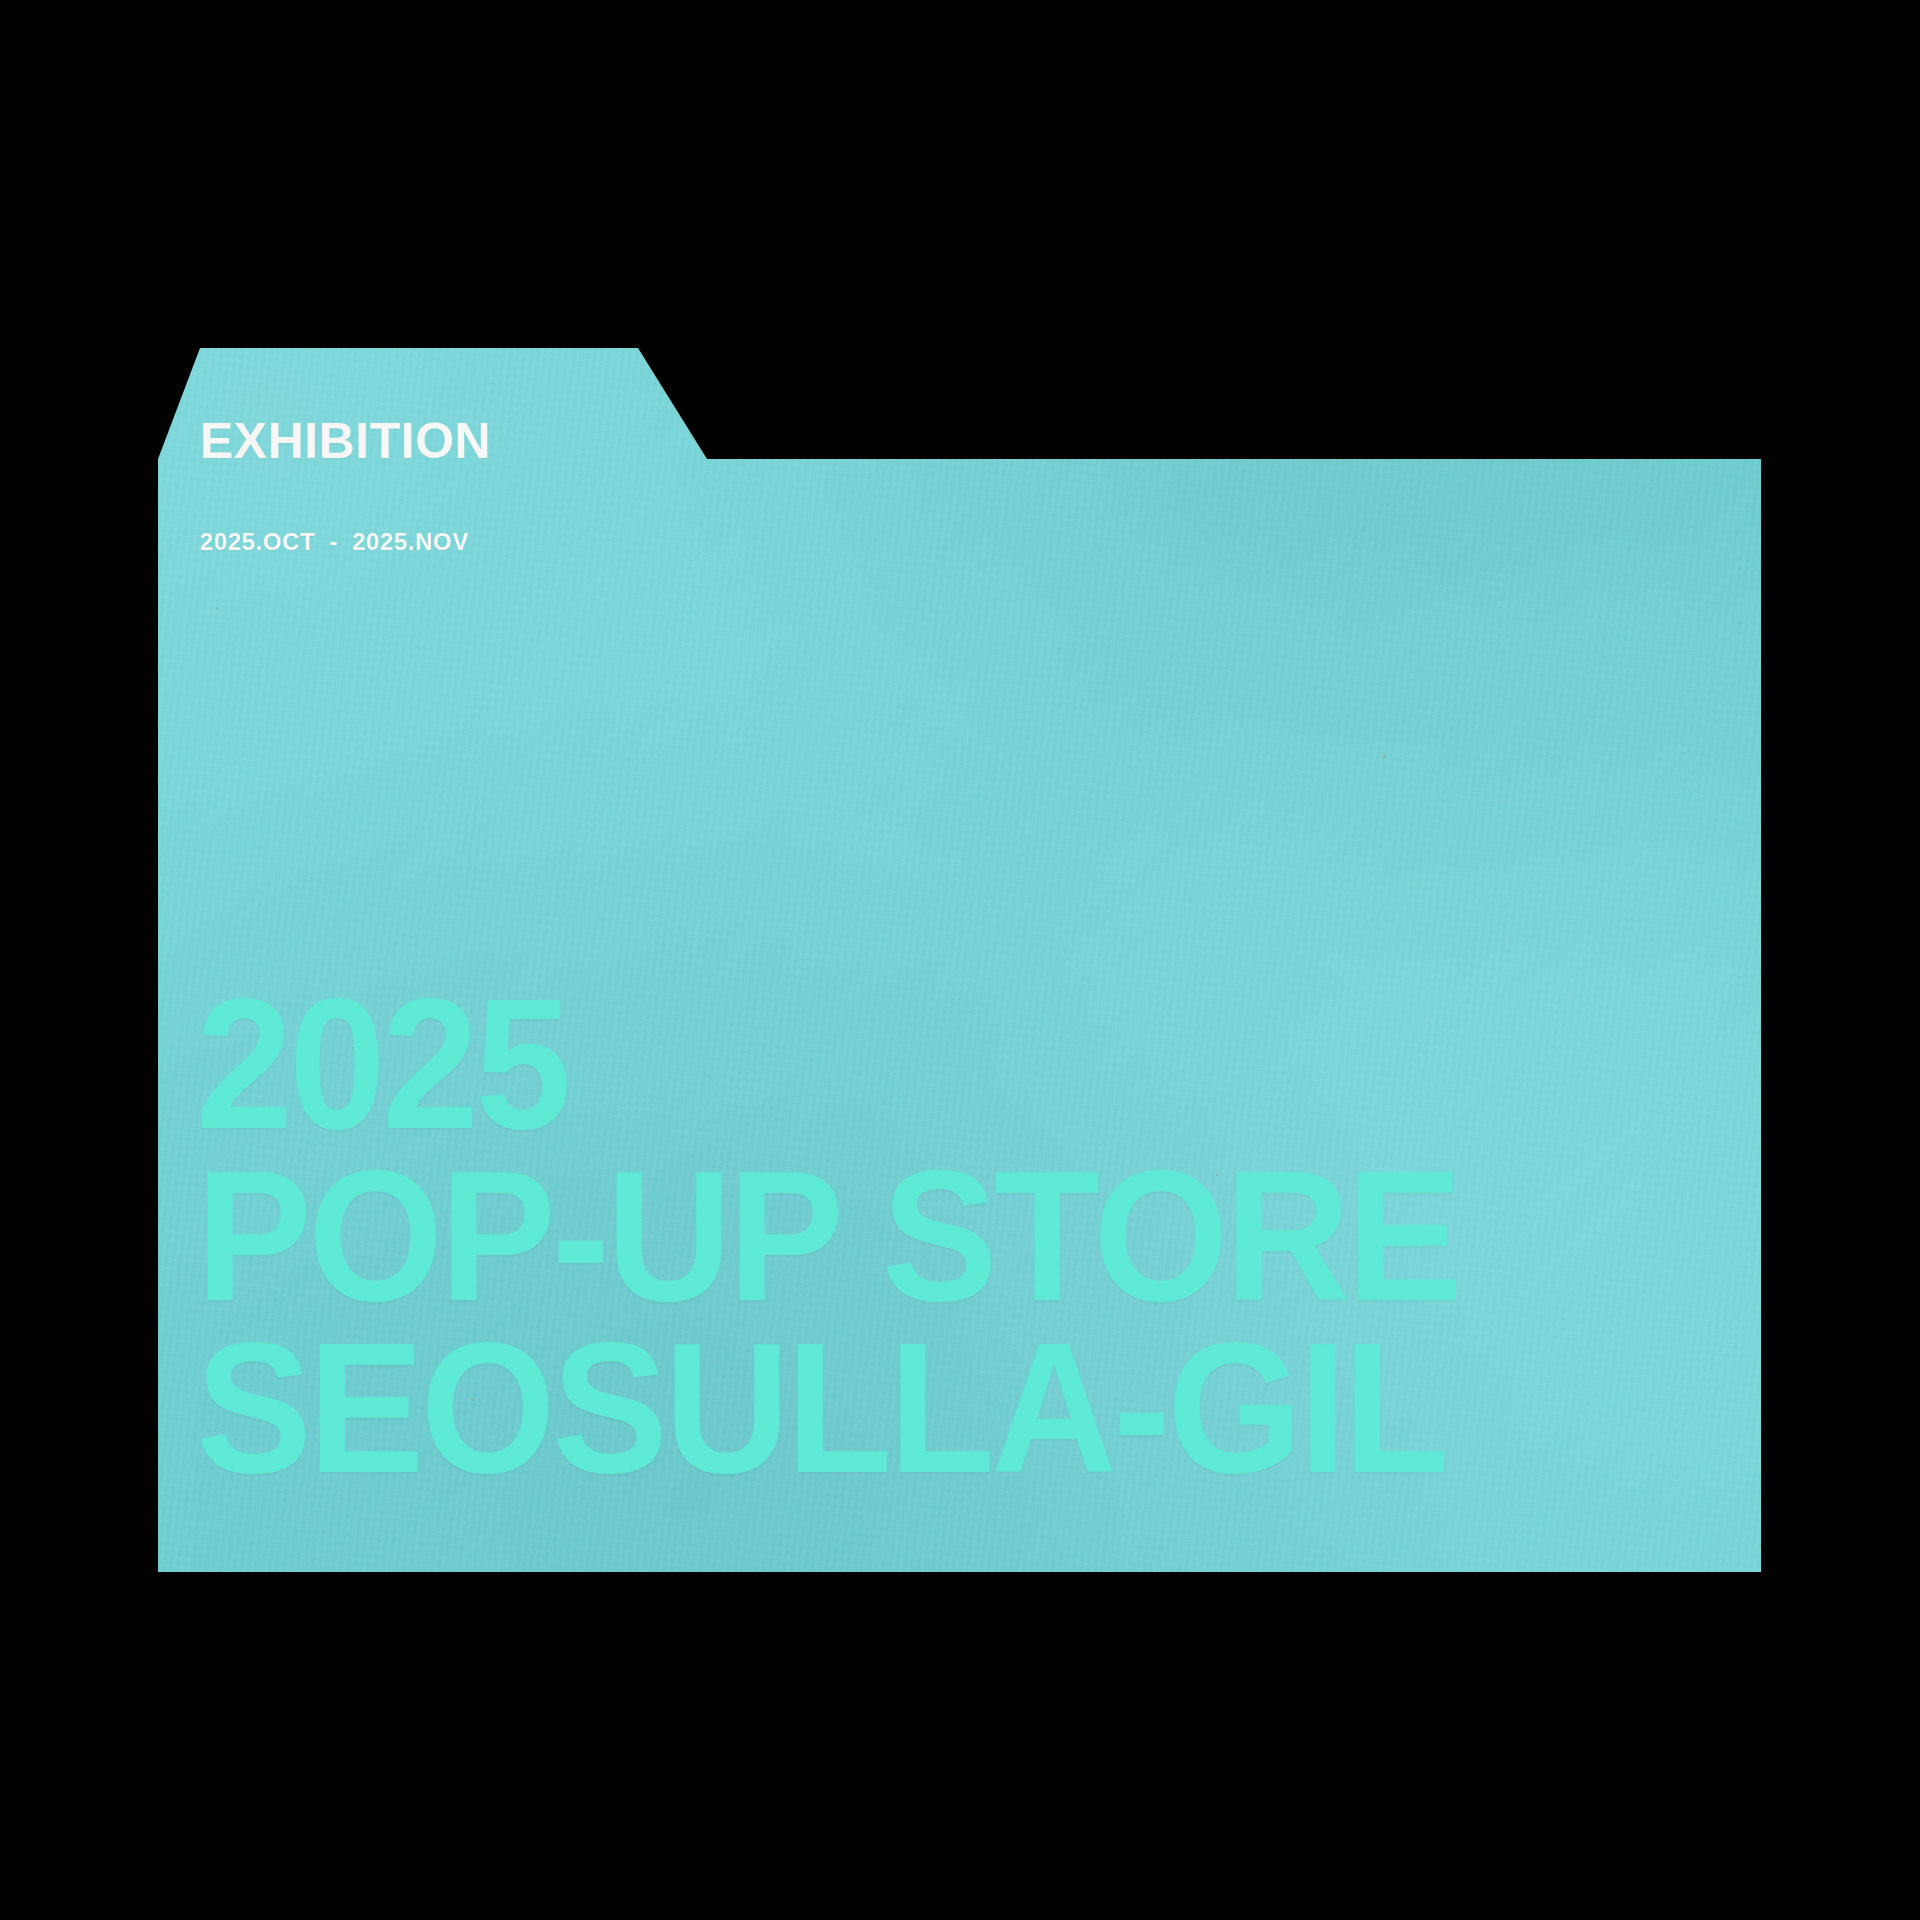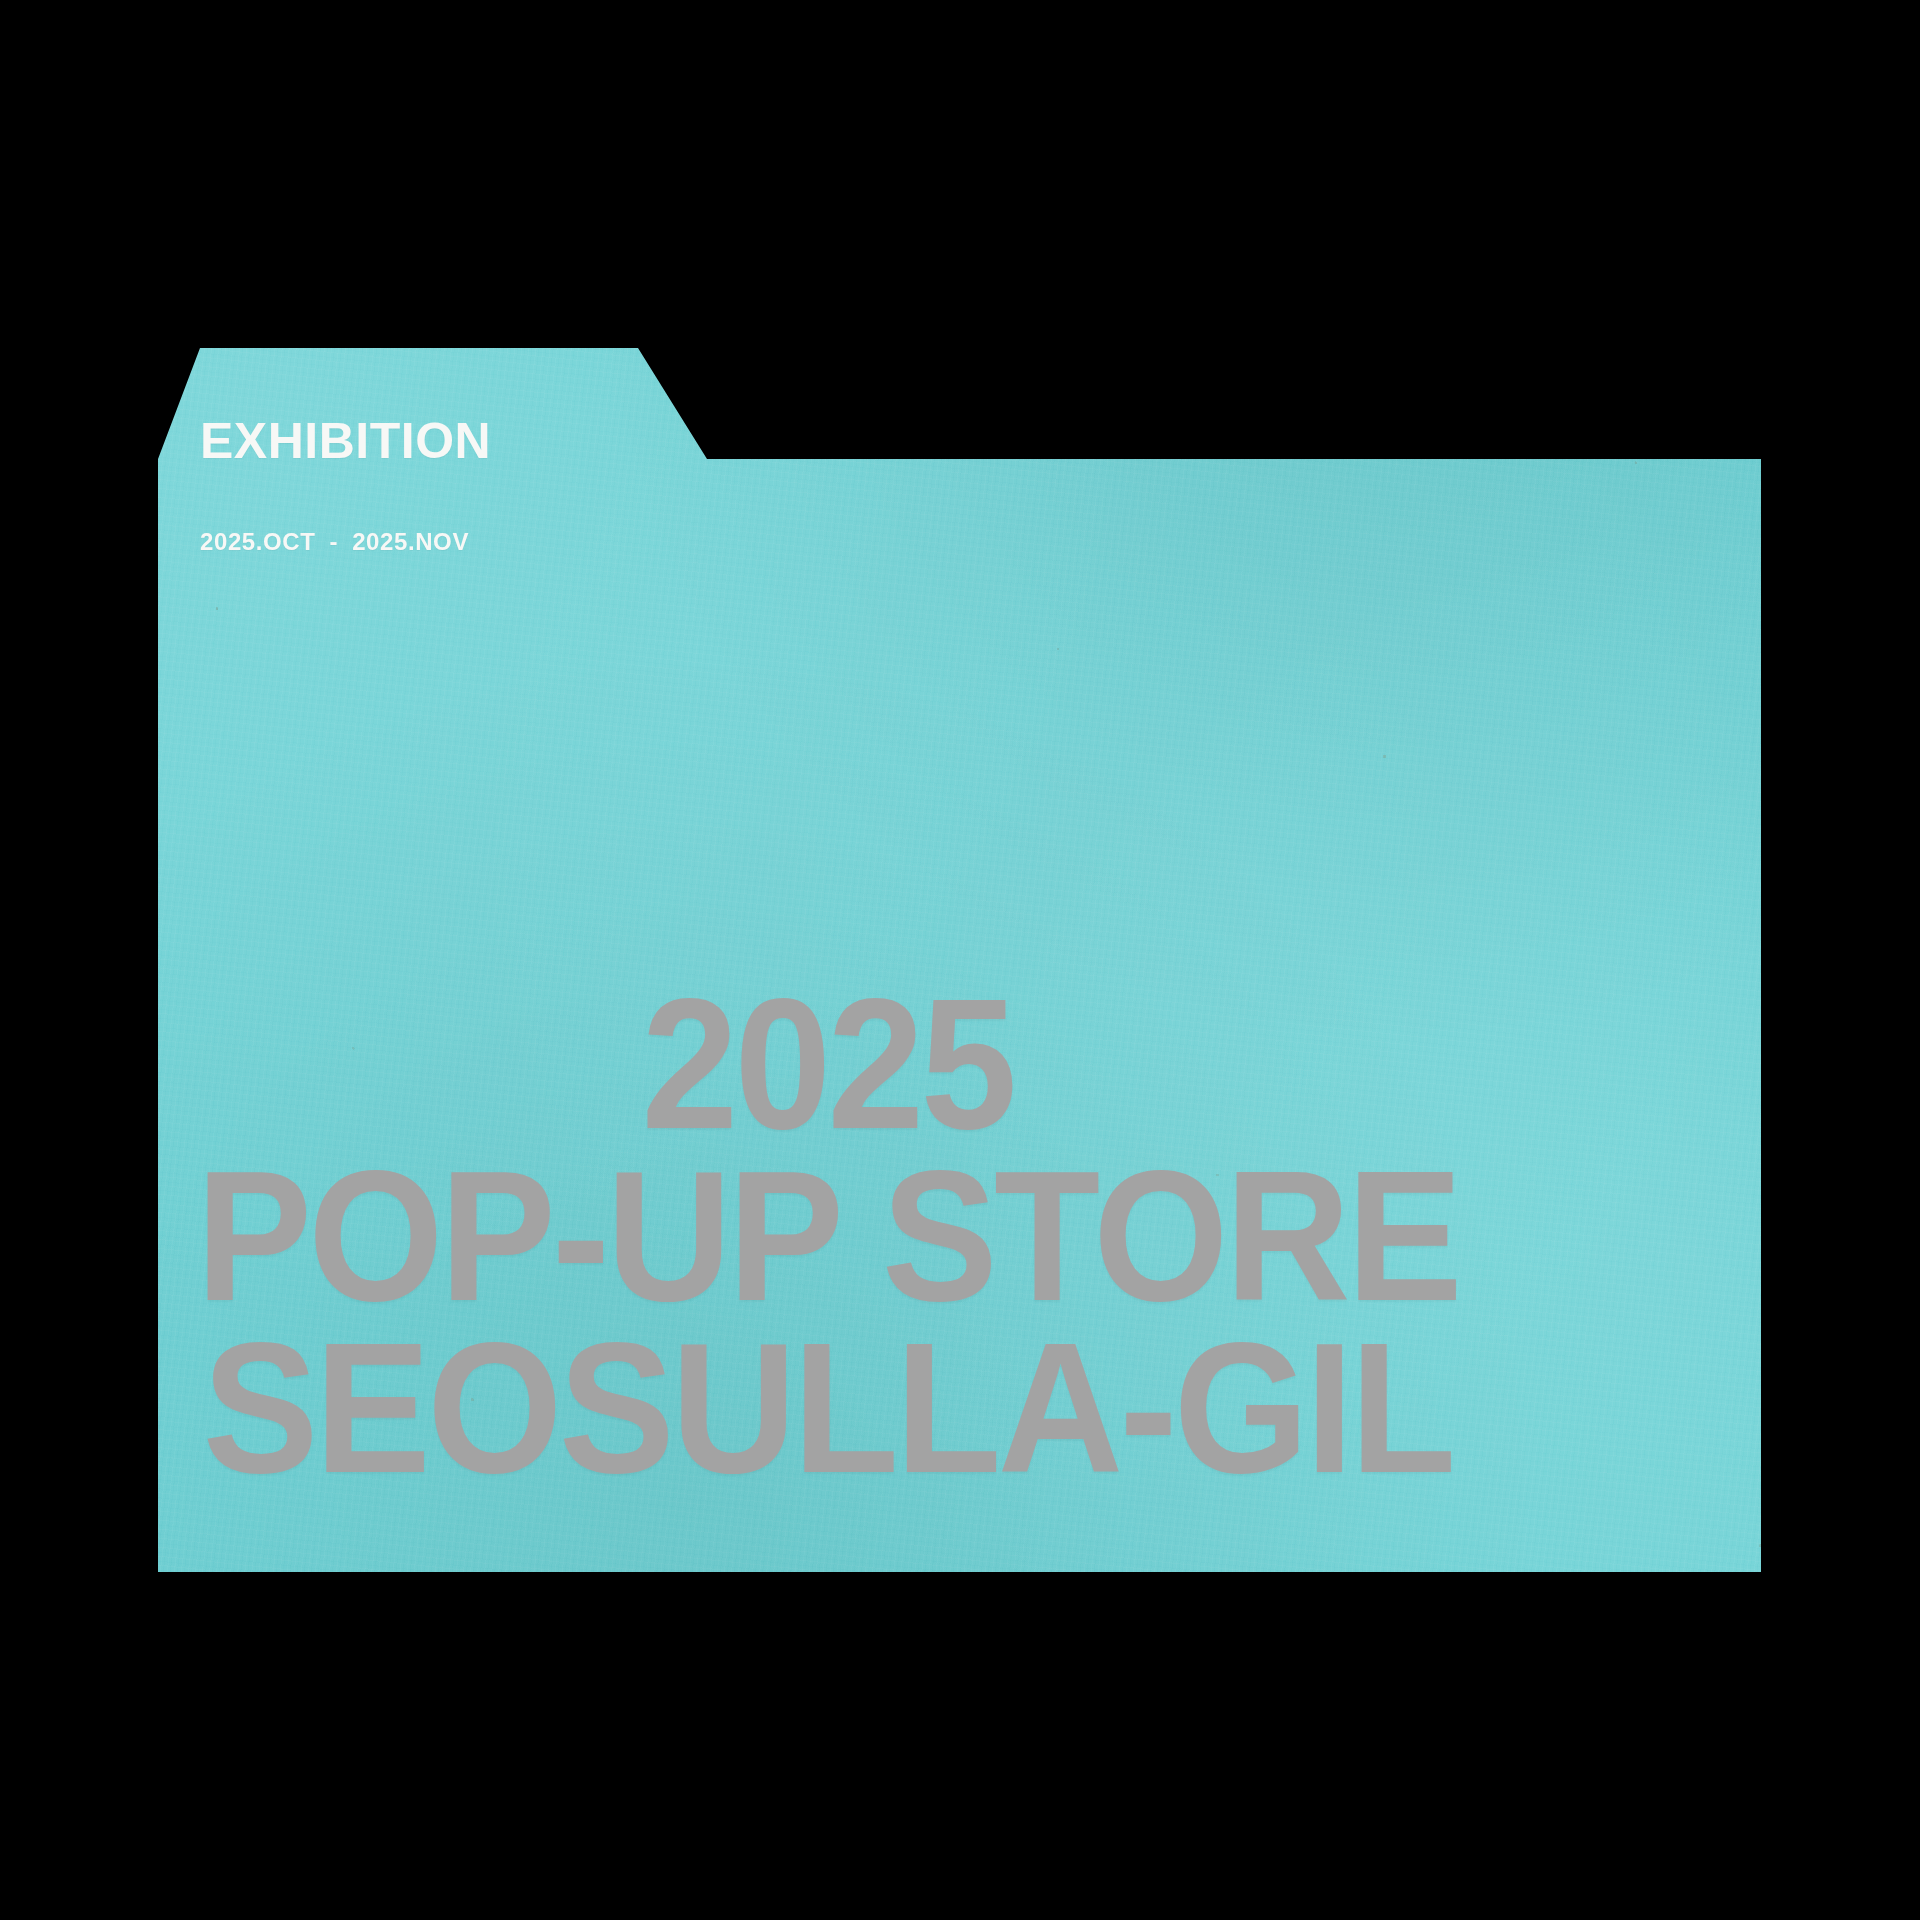--- a/index.html
+++ b/index.html
@@ -196,21 +196,21 @@
     </div>
 
     <div class="card-content">
 
       <div class="eyebrow" style="color: rgb(247, 248, 246);">EXHIBITION</div>
 
       <div class="daterange" style="color: rgb(247, 248, 246);">
         <span>2025.OCT</span><span class="sep">-</span><span>2025.NOV</span>
       </div>
 
-      <div class="headline" style="color: #a3a3a3; text-align: center;">
+      <div class="headline" style="color: #5eead4;">
         <span class="hl">2025</span>
         <span class="hl">POP-UP STORE</span>
         <span class="hl">SEOSULLA-GIL</span>
       </div>
 
     </div>
   </div>
 </div>
 
 </body></html>

